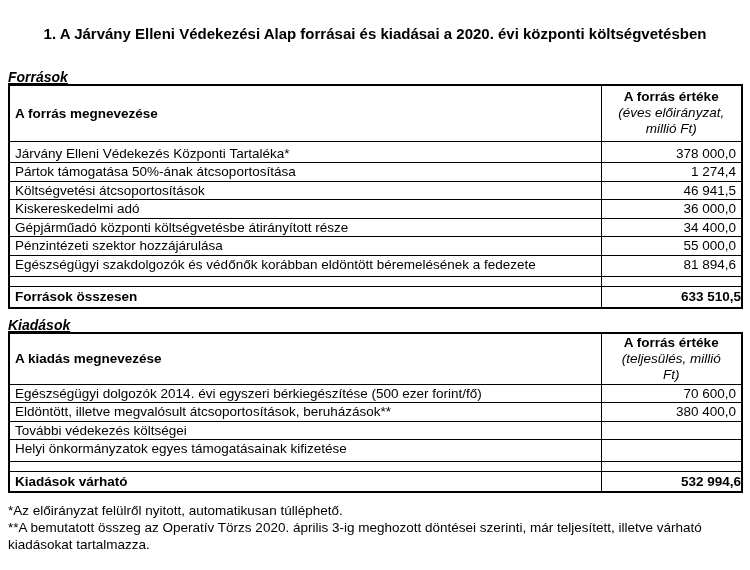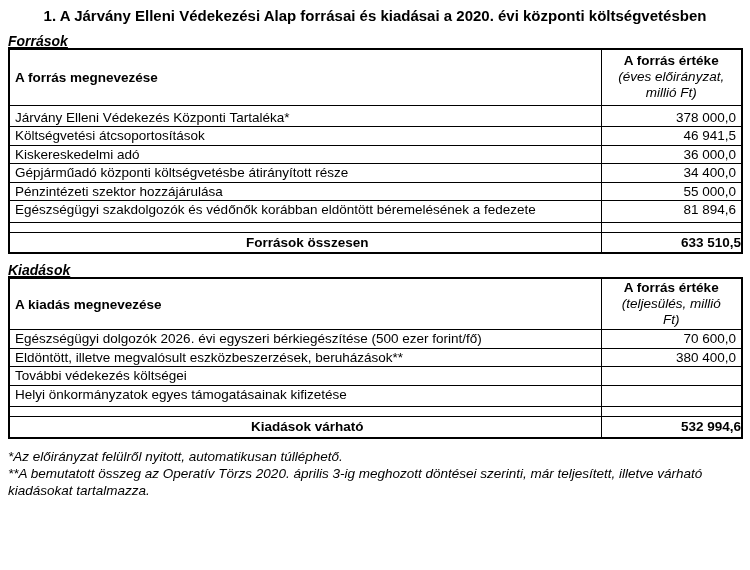--- a/index.html
+++ b/index.html
@@ -7,21 +7,21 @@
   .page {
     position: relative;
     width: 750px;
     height: 570px;
     background: #ffffff;
     color: #000000;
     font-family: "Liberation Sans", "DejaVu Sans", sans-serif;
     overflow: hidden;
   }
   .title {
-    margin: 0 auto;
+    margin: 18px auto;
     padding-top: 6px;
     max-width: 690px;
     text-align: center;
     font-size: 15px;
     line-height: 19px;
     font-weight: bold;
   }
   .section-heading {
     margin: 16px 0 7px 8px;
     font-size: 14px;
@@ -54,28 +54,27 @@
   .item-row td { border-top: none; border-bottom: none; padding-top: 0; padding-bottom: 0; }
   .item-row td.name-cell  { padding-left: 5px; text-align: left; }
   .item-row td.value-cell { padding-right: 5px; text-align: right; }
   .item-row td { line-height: 17.5px; height: 17.5px; }
   .item-row.first td { padding-top: 3px; height: 20.5px; }
   .item-row.last td  { padding-bottom: 3px; height: 20.5px; }
 
   .spacer-row td { height: 10px; padding: 0; }
 
   .total-row td { height: 21px; font-weight: bold; }
-  .total-row .total-label { padding-left: 5px; text-align: center; }
+  .total-row .total-label { padding-left: 5px; text-align: left; }
   .total-row .total-value { padding-right: 0; text-align: right; }
 
   .footnotes {
     margin: 9px 8px 0 8px;
     font-size: 13.5px;
     line-height: 17px;
-    font-style: italic;
   }
   .footnotes p { margin: 0; }
 </style>
 </head>
 <body>
 
 <div class="page">
 
   <div class="title">1. A Járvány Elleni Védekezési Alap forrásai és kiadásai a 2020. évi központi költségvetésben</div>
 
@@ -89,20 +88,24 @@
         <col class="c-val">
       </colgroup>
     <tbody>
         <tr class="header-row">
       <td class="header-name">A forrás megnevezése</td>
       <td class="header-value"><span class="hdr-bold">A forrás értéke</span> <span class="hdr-italic">(éves előirányzat, millió Ft)</span></td>
     </tr>
     <tr class="item-row first">
       <td class="name-cell">Járvány Elleni Védekezés Központi Tartaléka*</td>
       <td class="value-cell">378 000,0</td>
+    </tr>
+    <tr class="item-row">
+      <td class="name-cell">Pártok támogatása 50%-ának átcsoportosítása</td>
+      <td class="value-cell">1 274,4</td>
     </tr>
     <tr class="item-row">
       <td class="name-cell">Költségvetési átcsoportosítások</td>
       <td class="value-cell">46 941,5</td>
     </tr>
     <tr class="item-row">
       <td class="name-cell">Kiskereskedelmi adó</td>
       <td class="value-cell">36 000,0</td>
     </tr>
     <tr class="item-row">
@@ -136,25 +139,25 @@
     <colgroup>
         <col class="c-name">
         <col class="c-val">
       </colgroup>
     <tbody>
         <tr class="header-row">
       <td class="header-name">A kiadás megnevezése</td>
       <td class="header-value"><span class="hdr-bold">A forrás értéke</span><br><span class="hdr-italic">(teljesülés, millió Ft)</span></td>
     </tr>
     <tr class="item-row">
-      <td class="name-cell">Egészségügyi dolgozók 2026. évi egyszeri bérkiegészítése (500 ezer forint/fő)</td>
+      <td class="name-cell">Egészségügyi dolgozók 2014. évi egyszeri bérkiegészítése (500 ezer forint/fő)</td>
       <td class="value-cell">70 600,0</td>
     </tr>
     <tr class="item-row">
-      <td class="name-cell">Eldöntött, illetve megvalósult eszközbeszerzések, beruházások**</td>
+      <td class="name-cell">Eldöntött, illetve megvalósult átcsoportosítások, beruházások**</td>
       <td class="value-cell">380 400,0</td>
     </tr>
     <tr class="item-row">
       <td class="name-cell">További védekezés költségei</td>
       <td class="value-cell"></td>
     </tr>
     <tr class="item-row last">
       <td class="name-cell">Helyi önkormányzatok egyes támogatásainak kifizetése</td>
       <td class="value-cell"></td>
     </tr>

